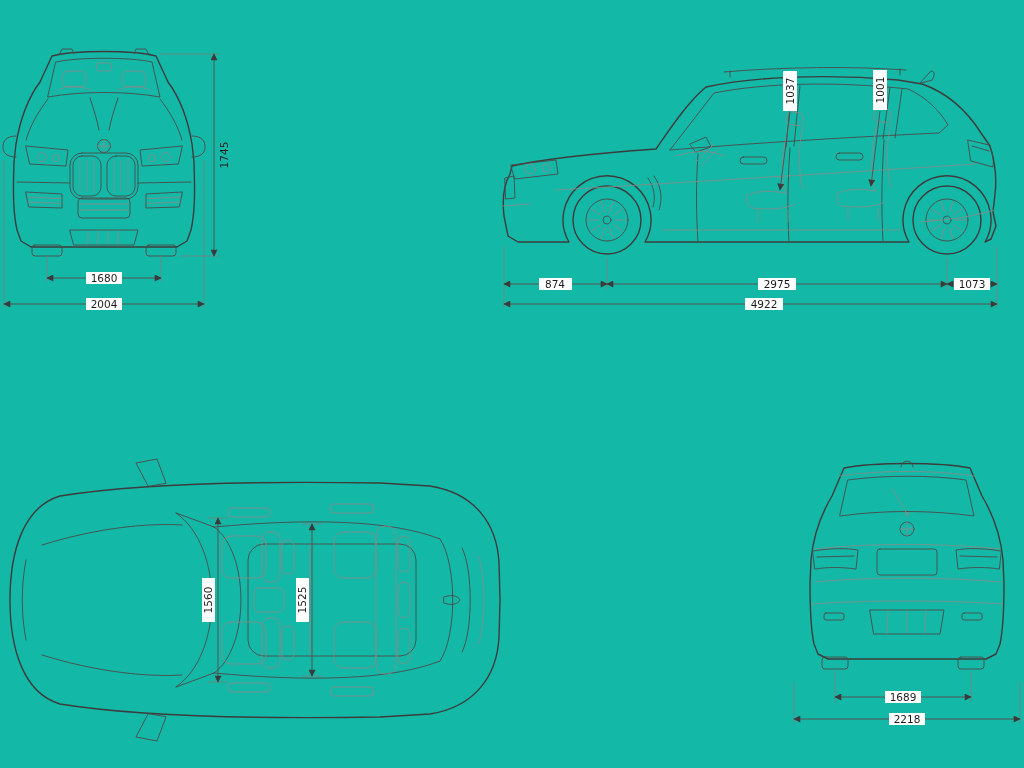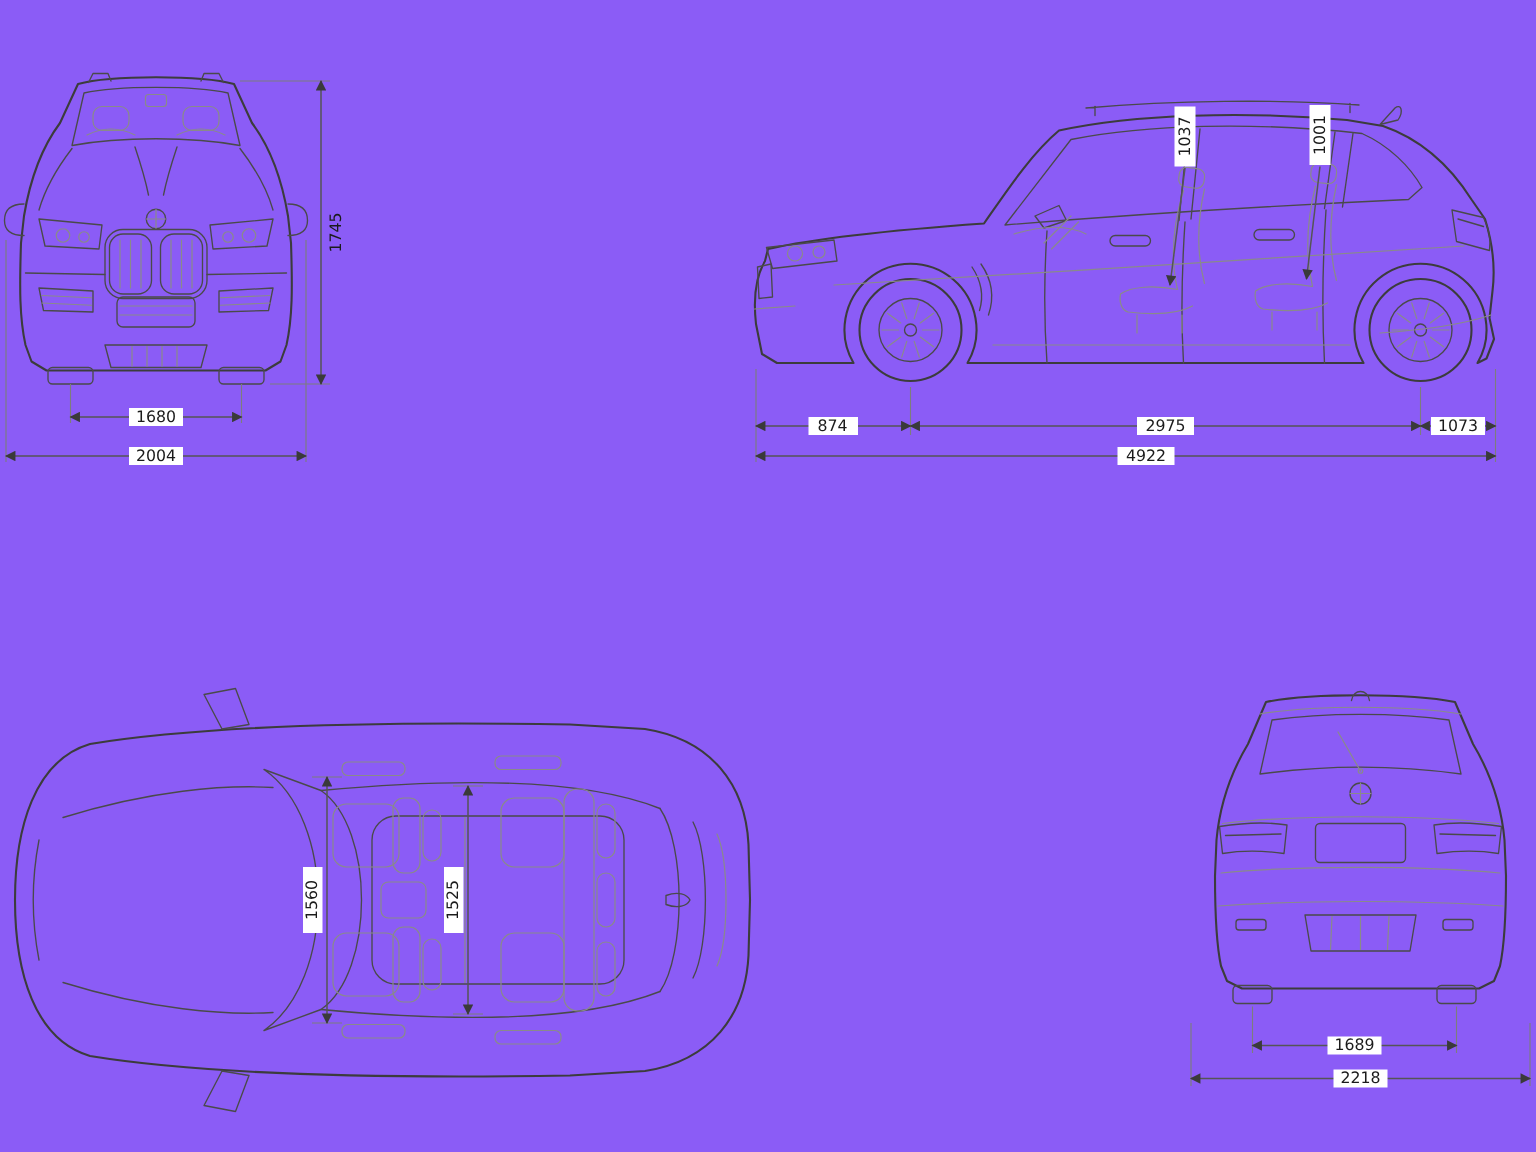--- a/index.html
+++ b/index.html
@@ -1,16 +1,16 @@
 <!DOCTYPE html>
 <html><head>
 <meta charset="utf-8">
 <style>
   html,body{margin:0;padding:0;background:#fff;}
-  .canvas{position:relative;width:1024px;height:768px;background:#8b5cf6;overflow:hidden;
+  .canvas{position:relative;width:1024px;height:768px;background:#14b8a6;overflow:hidden;
           font-family:"DejaVu Sans", sans-serif;}
   svg.view{position:absolute;overflow:visible;}
   
   .car-outline{fill:none;stroke:#3c3c3c;stroke-width:1.4;stroke-linejoin:round;stroke-linecap:round;}
   .car-line{fill:none;stroke:#4a4a4a;stroke-width:0.9;stroke-linejoin:round;stroke-linecap:round;}
   .car-light{fill:none;stroke:#8a8a8a;stroke-width:0.8;stroke-linejoin:round;stroke-linecap:round;}
   
   .dim-line{fill:none;stroke:#555;stroke-width:1;}
   .ext-line{fill:none;stroke:#7d7d7d;stroke-width:0.75;}
   .lbl-bg{fill:#ffffff;stroke:none;}

